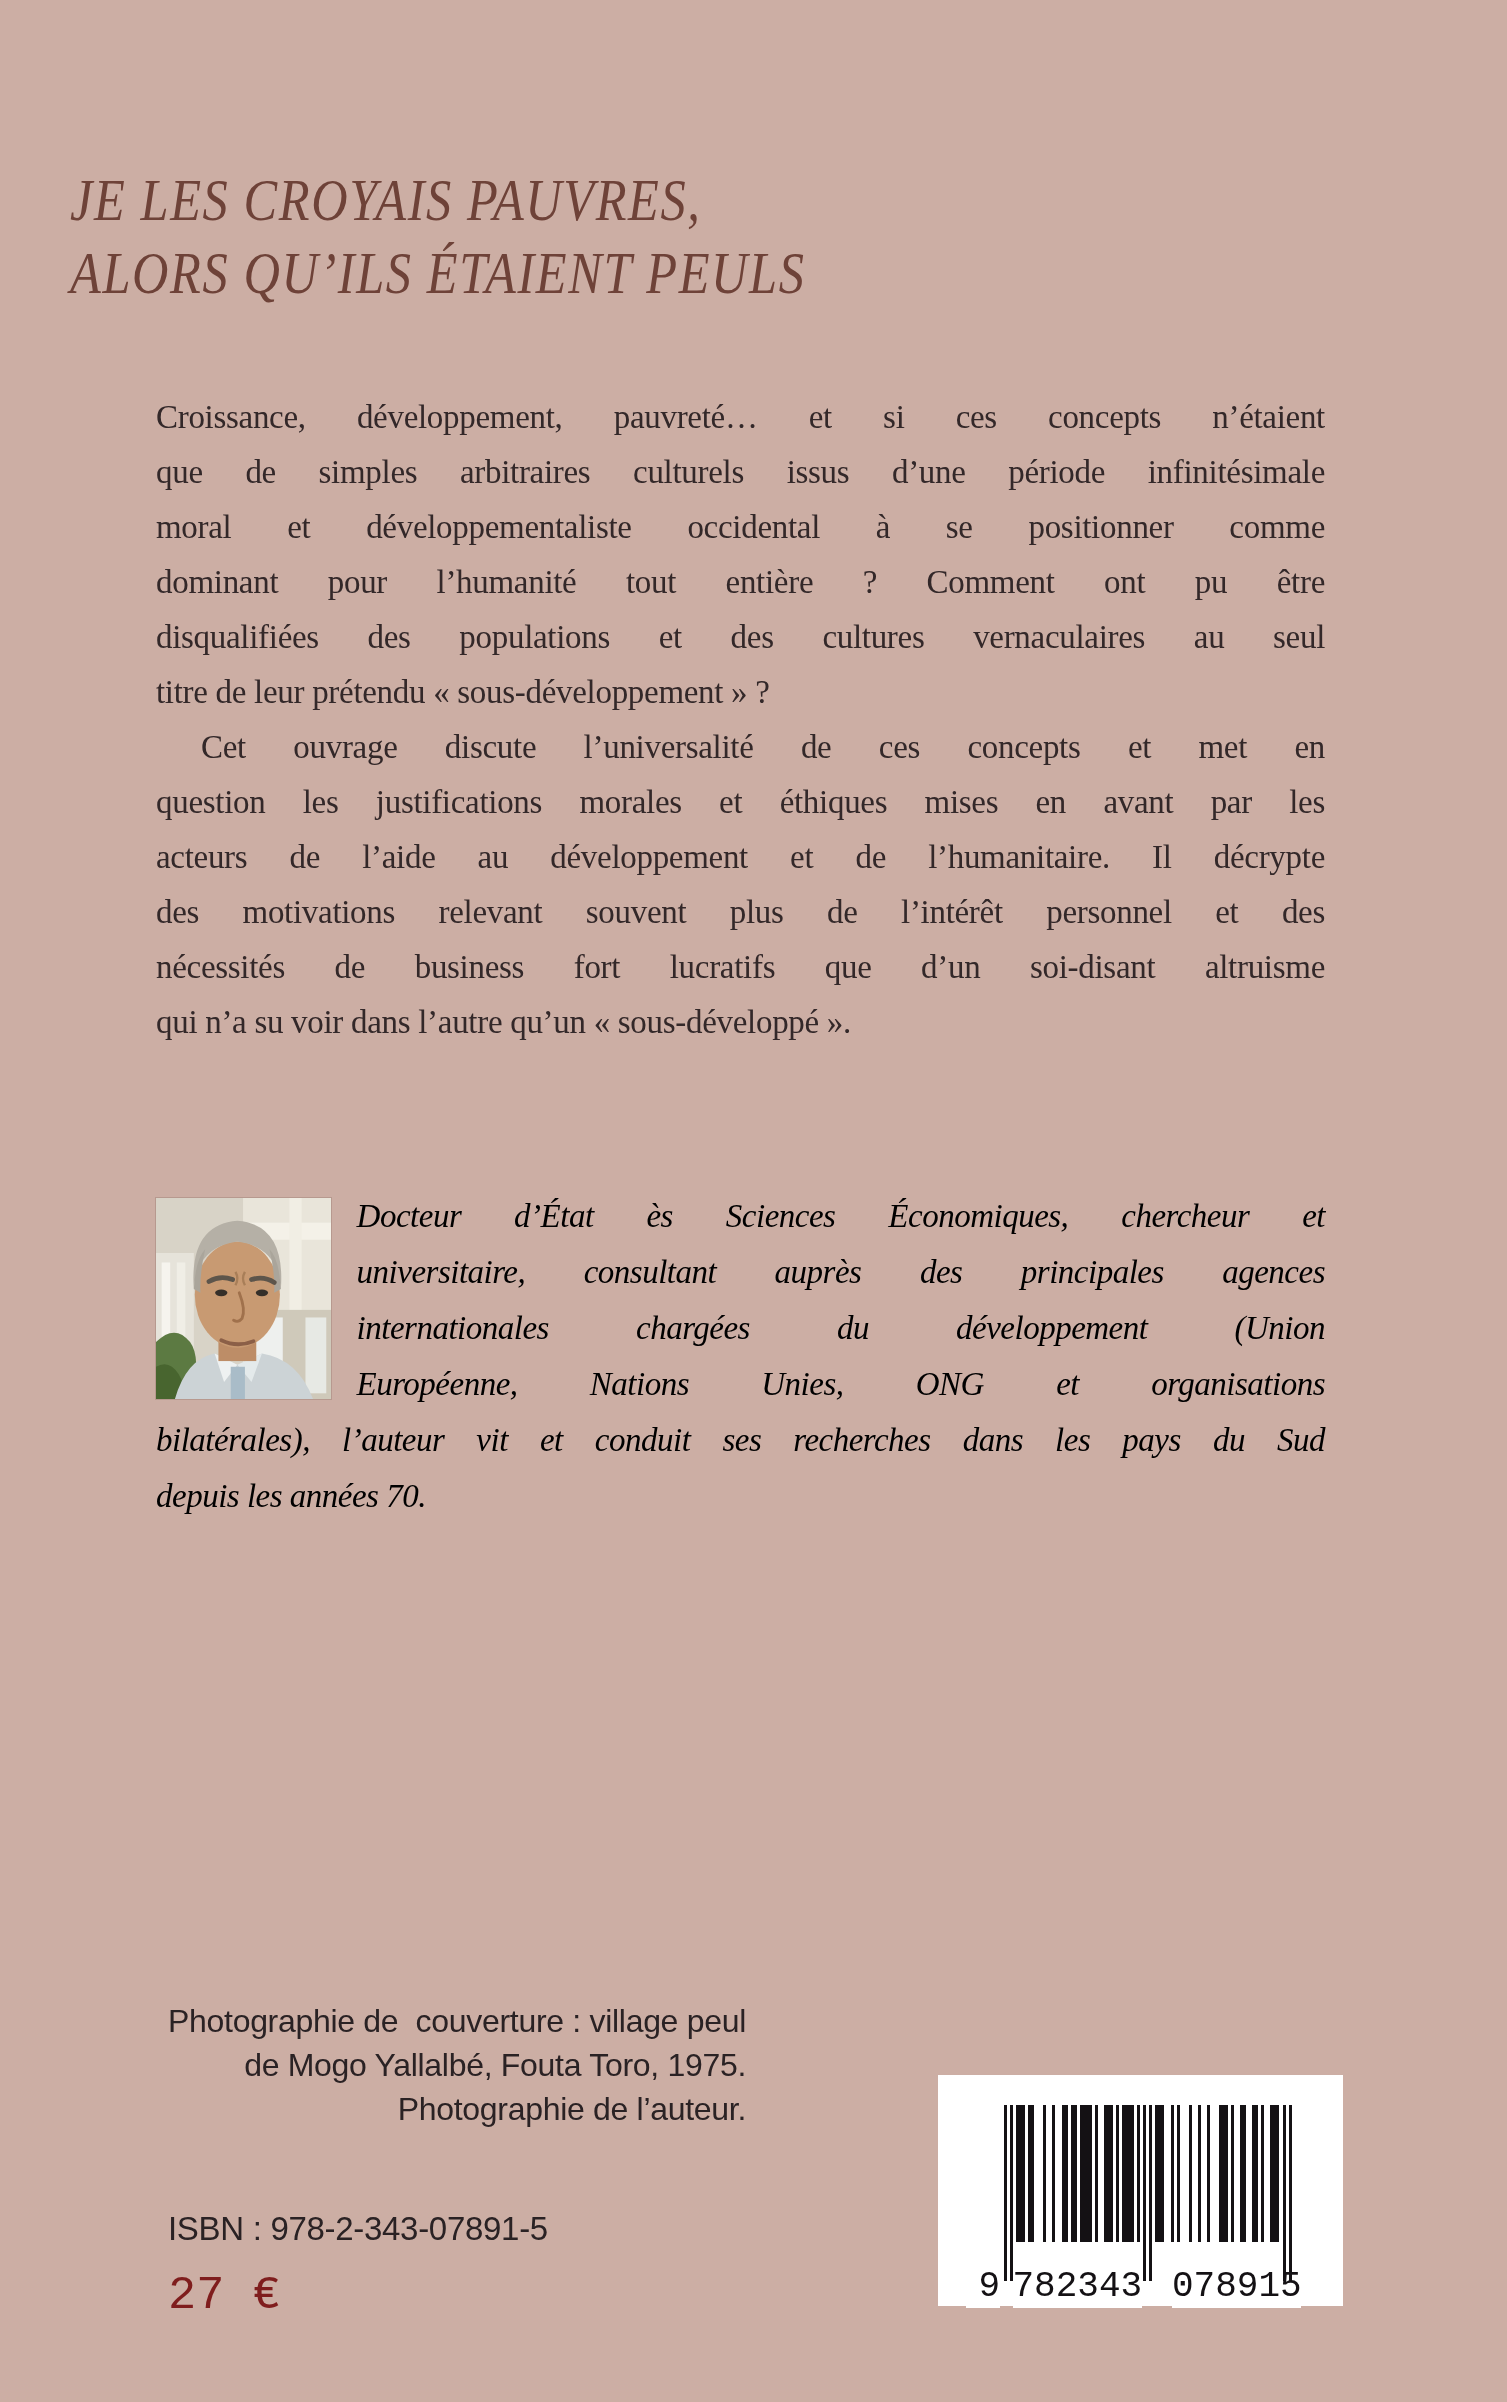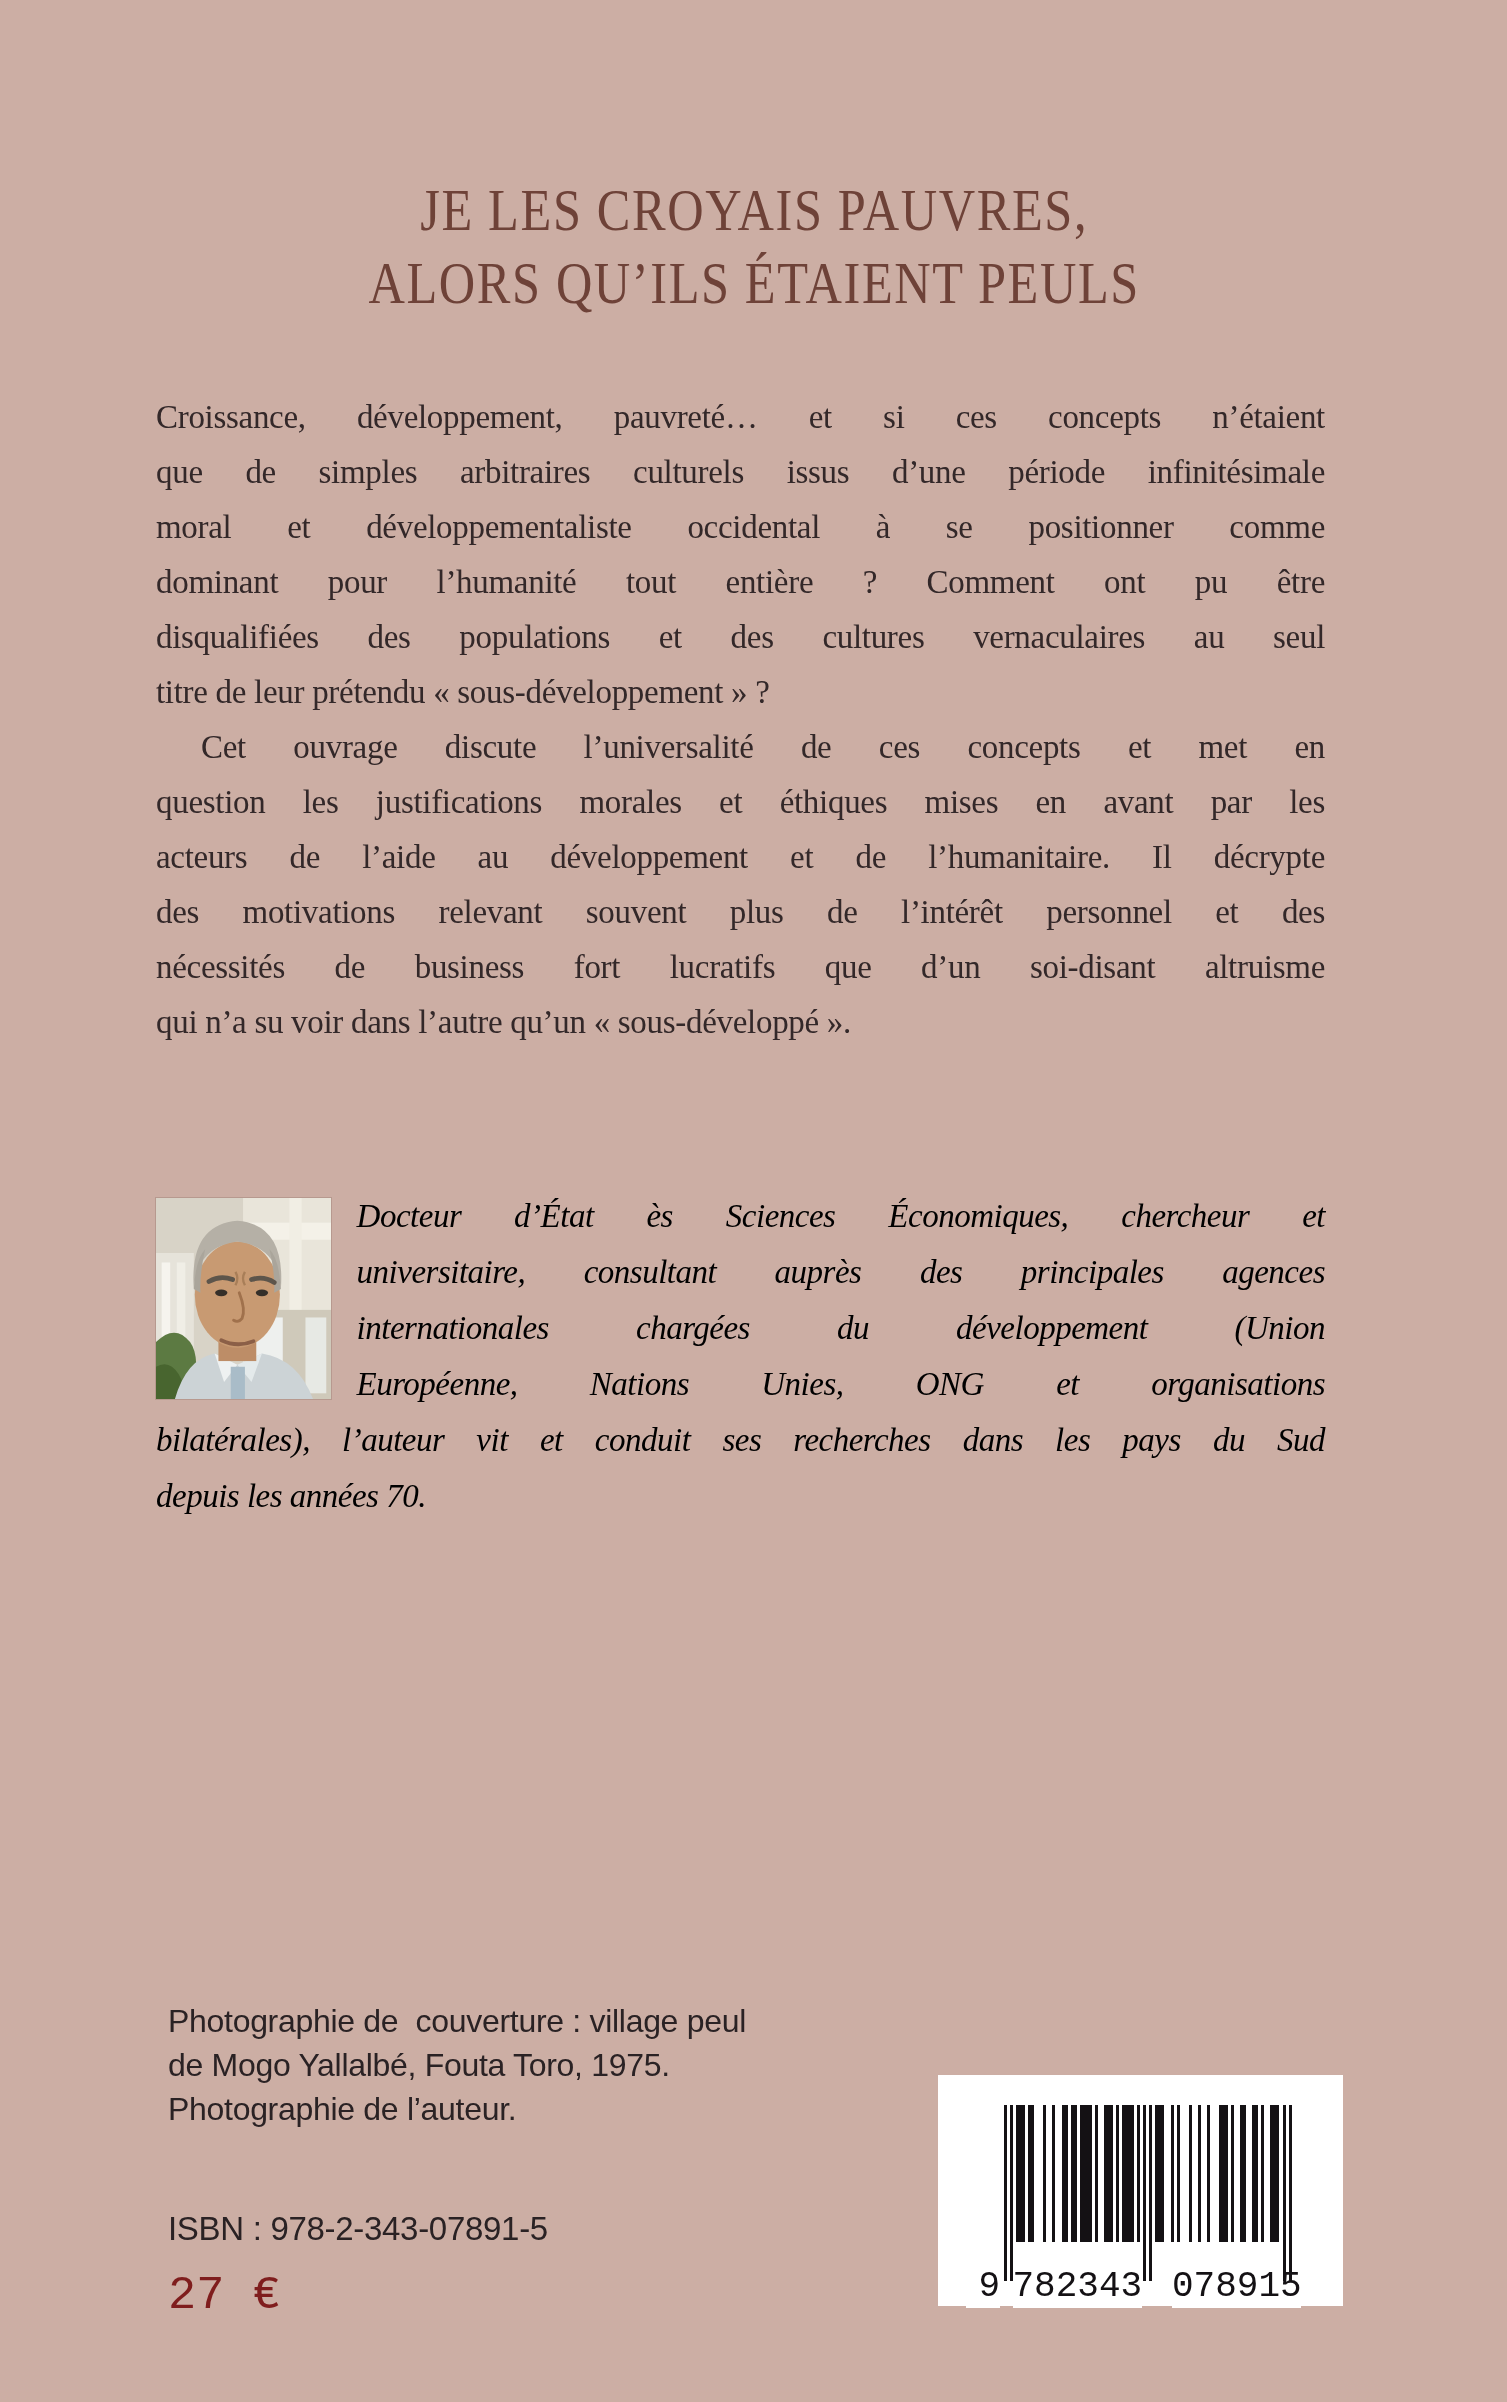--- a/index.html
+++ b/index.html
@@ -6,22 +6,22 @@
   .cover{
     position:relative;
     width:1508px;height:2403px;
     margin:0 auto;
     background:#ccaea4;
     overflow:hidden;
     font-family:"Liberation Sans",sans-serif;
   }
   
   .title-block{
-    position:absolute;left:0;top:174px;width:1508px;
-    text-align:center;
+    position:absolute;left:0;top:164px;width:1508px;
+    font-style:italic;
   }
   .title-inner{
     display:inline-block;
     transform:scaleX(.84);
     transform-origin:50% 0;
     font-family:"Liberation Serif",serif;
     font-size:60px;line-height:73px;
     letter-spacing:1.9px;
     color:#6e4238;
     white-space:nowrap;
@@ -54,20 +54,21 @@
     outline:0.9px solid rgba(120,90,80,.25);
   }
   .author-photo svg{display:block;width:100%;height:100%;}
   
   .credits{position:absolute;left:168px;top:1999px;}
   .credit-line{
     white-space:pre;
     font-size:32px;line-height:44px;
     letter-spacing:-0.3px;
     color:#2a2224;
+    text-align:right;
   }
   .isbn{
     position:absolute;left:168px;top:2207px;
     white-space:pre;
     font-size:33px;line-height:44px;
     letter-spacing:-0.3px;
     color:#2a2224;
   }
   .price{
     position:absolute;left:168px;top:2269px;

